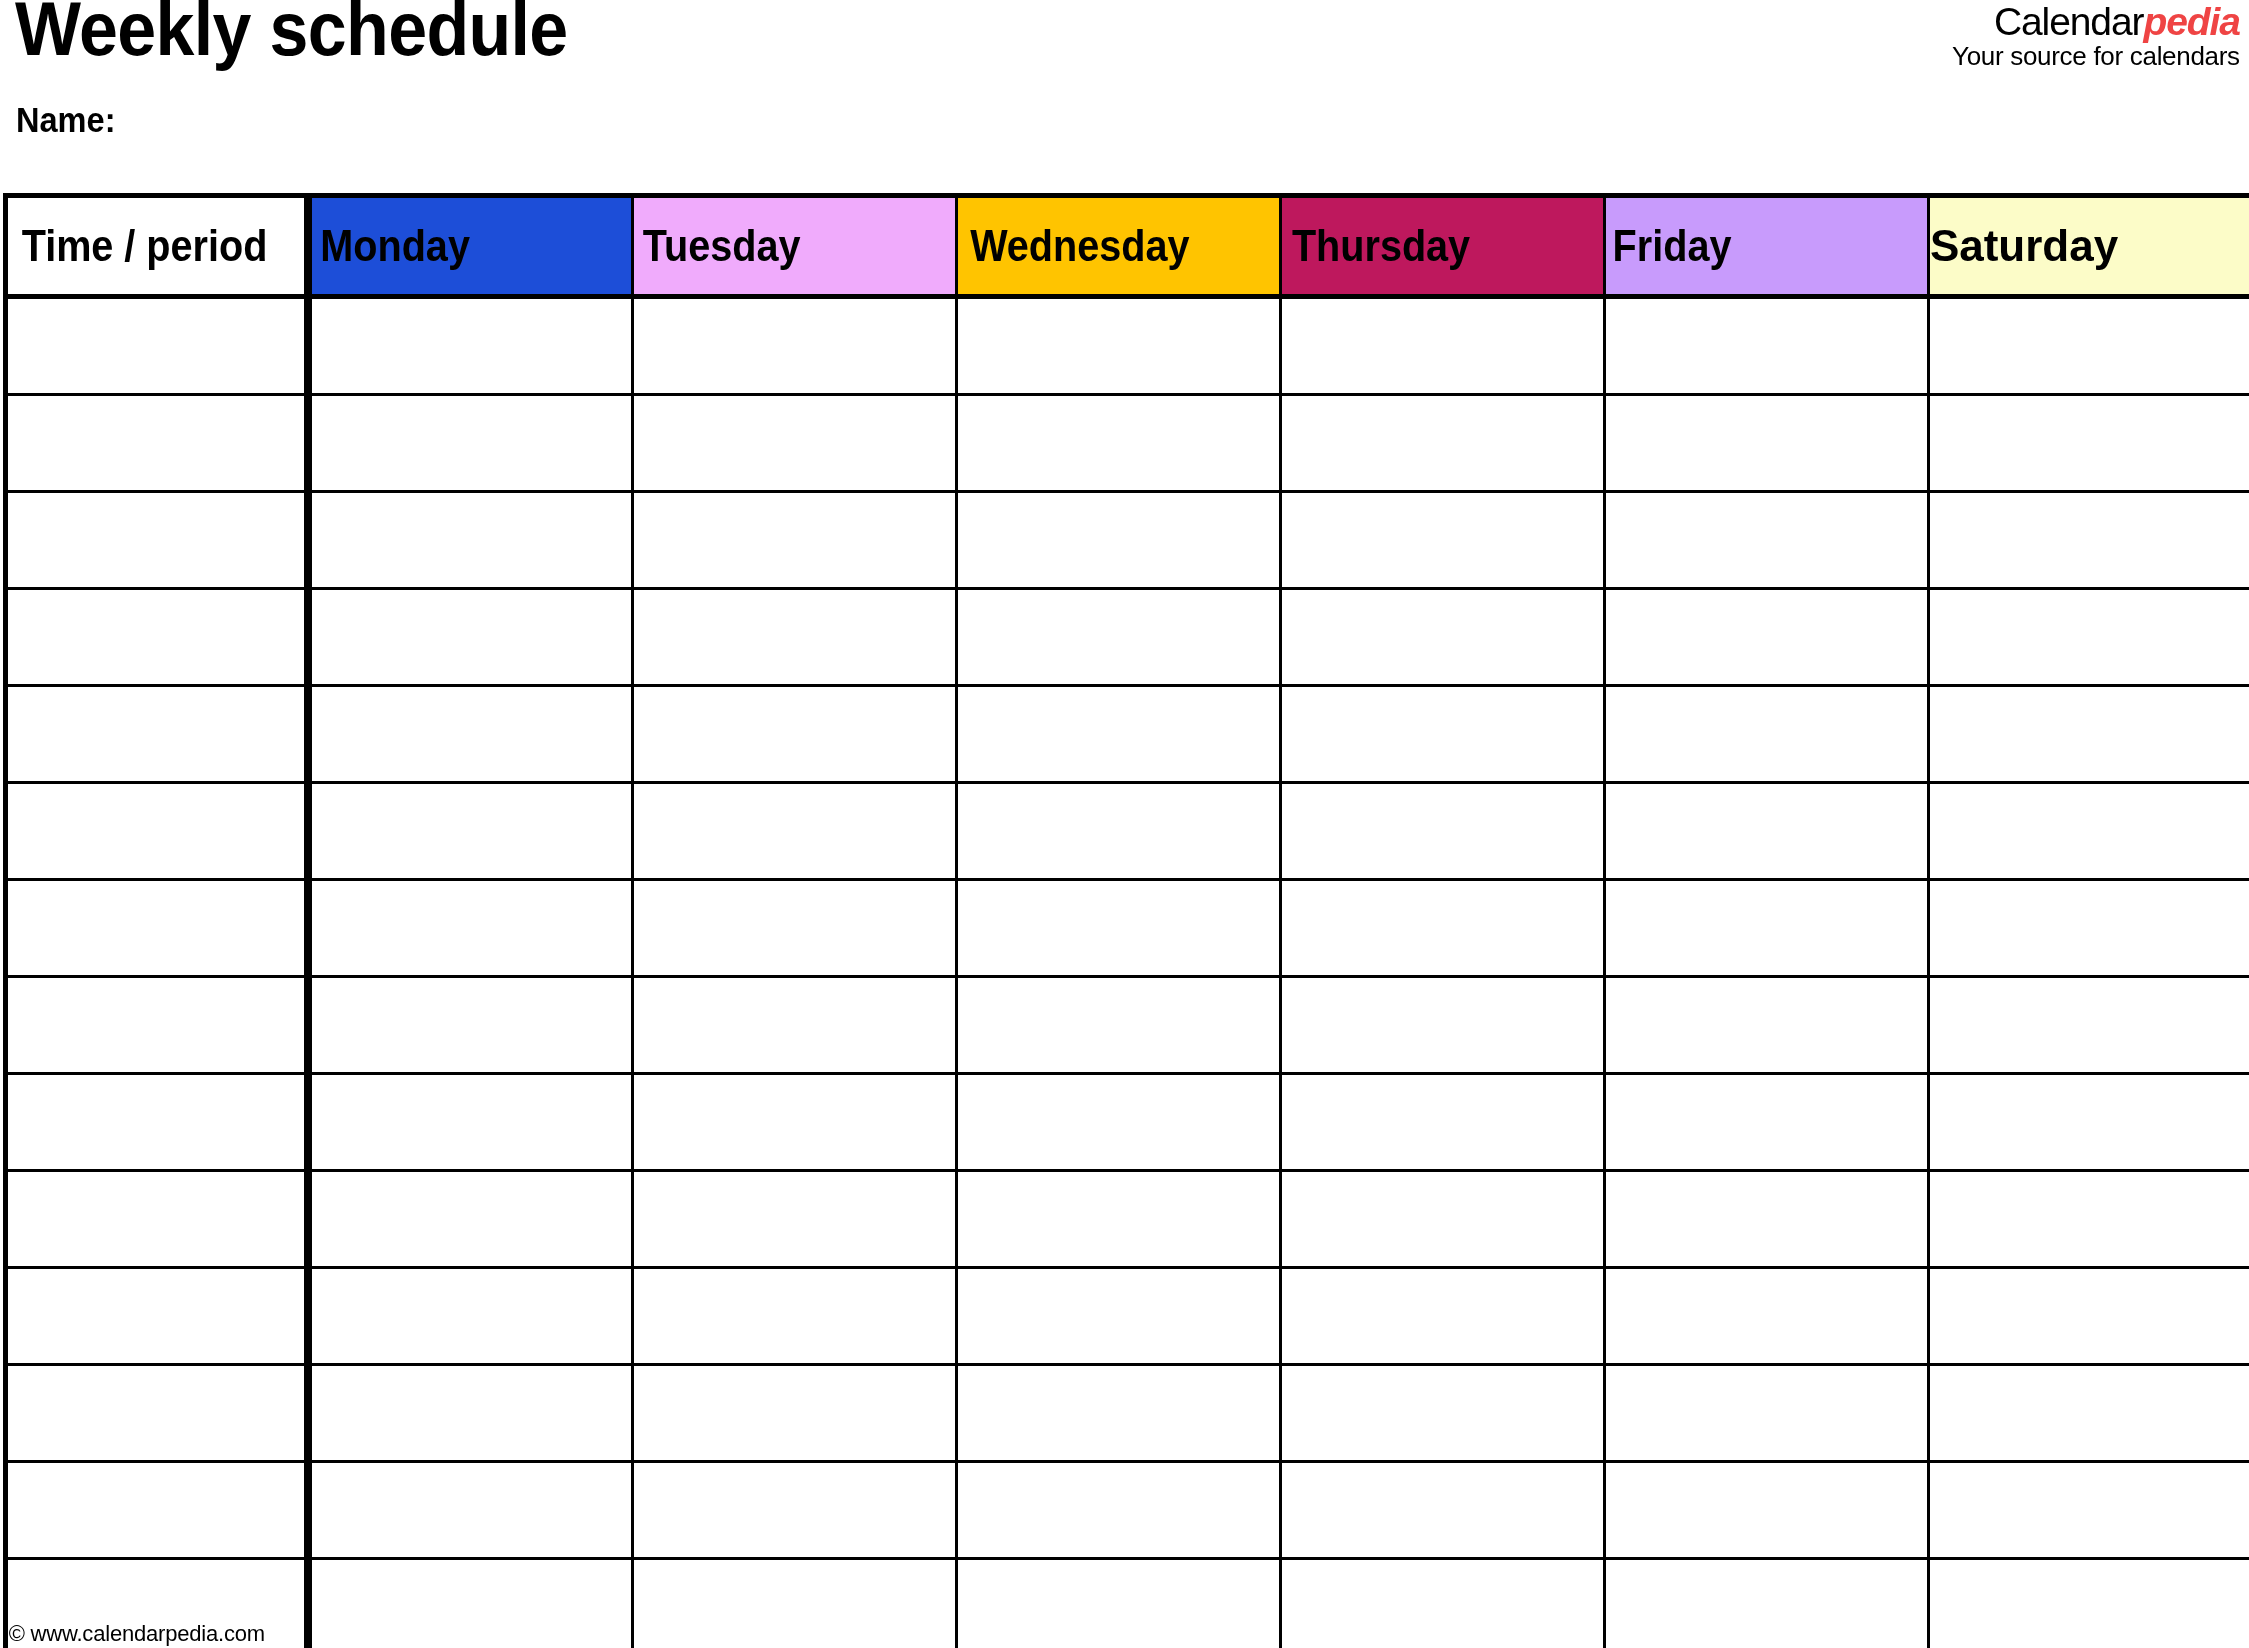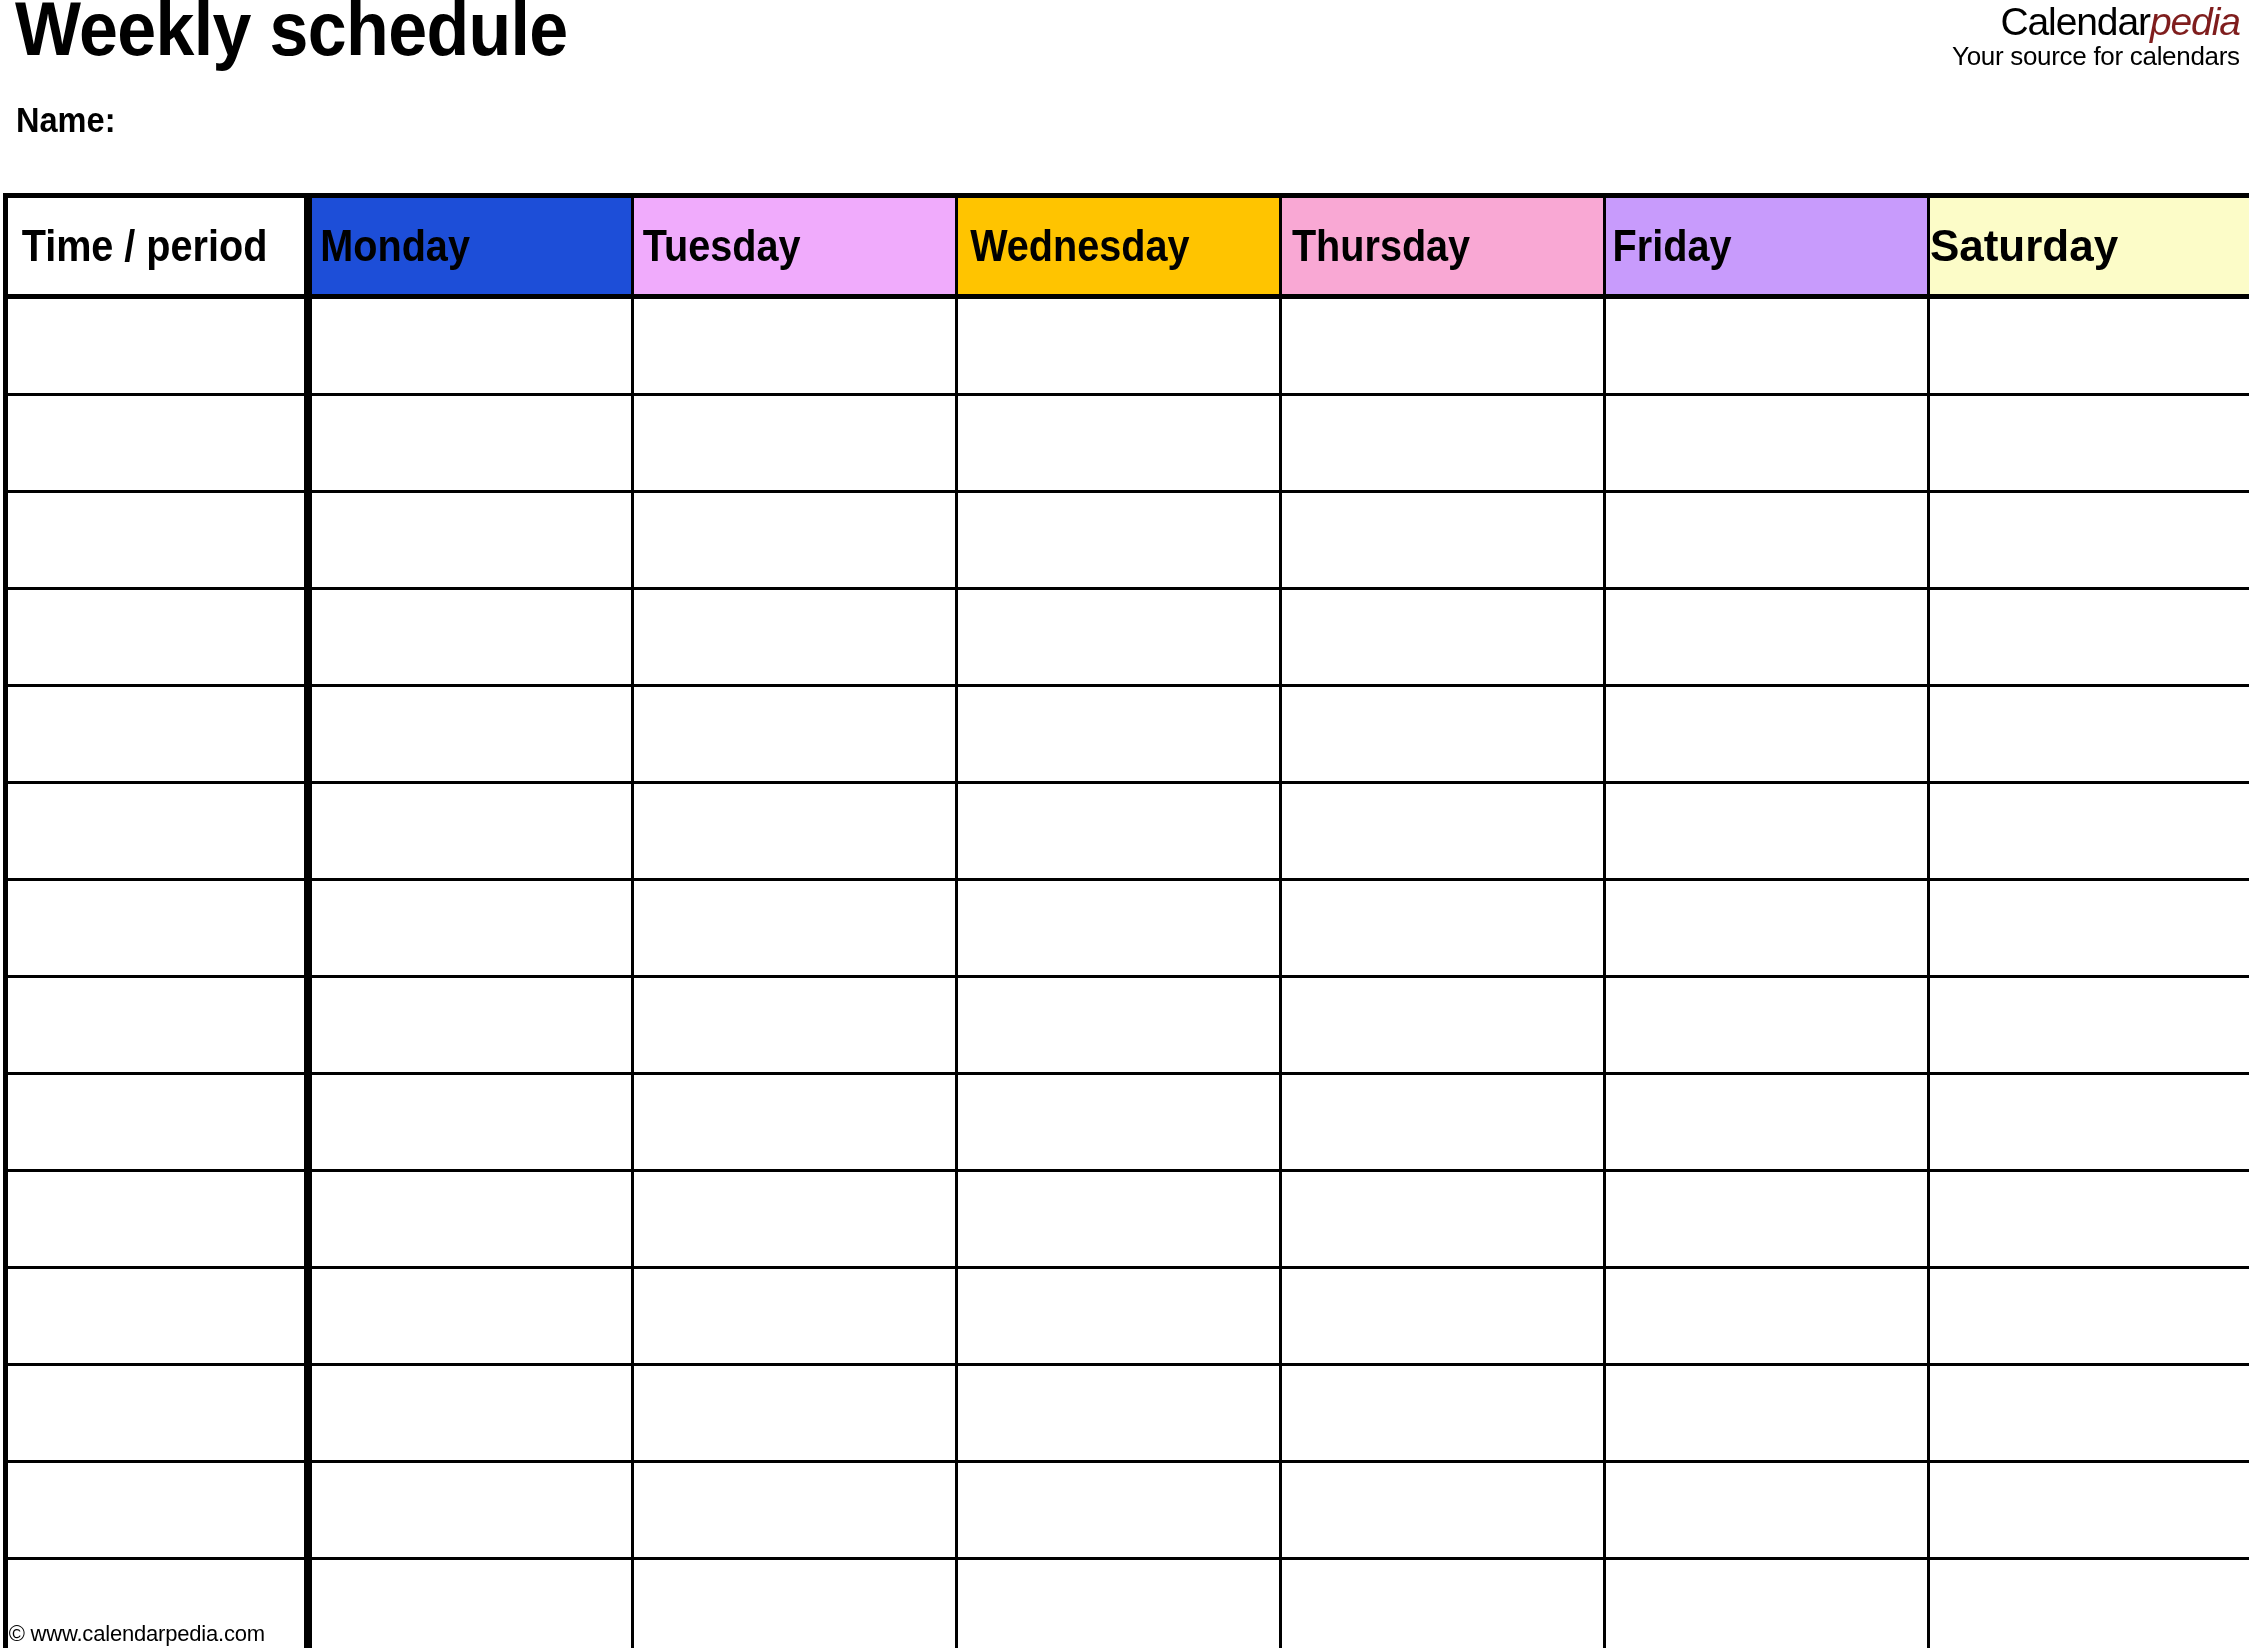--- a/index.html
+++ b/index.html
@@ -64,23 +64,23 @@
     letter-spacing: -1.1px;
     white-space: nowrap;
     display: block;
   }
   .brand-name .brand-part-1 {
     font-weight: normal;
     color: #000000;
     text-align: center;
   }
   .brand-name .brand-part-2 {
-    font-weight: normal;
+    font-weight: bold;
     font-style: italic;
-    color: #7f1d1d;
+    color: #ef4444;
     text-align: center;
   }
   .brand-tagline {
     display: block;
     margin-top: 2.9px;
     font-size: 26px;
     font-weight: normal;
     color: #000000;
     letter-spacing: -0.3px;
     white-space: nowrap;
@@ -181,21 +181,21 @@
       <col class="col-day">
         <col class="col-day">
         <col class="col-day">
     </colgroup>
     <thead>
       <tr id="header-row">
           <th class="th-time" style="background: rgb(255, 255, 255);"><span class="hdr-text">Time / period</span></th>
           <th style="background: #1d4ed8;"><span class="hdr-text">Monday</span></th>
           <th style="background: #f0abfc;"><span class="hdr-text">Tuesday</span></th>
           <th style="background: rgb(255, 196, 0);"><span class="hdr-text">Wednesday</span></th>
-          <th style="background: #f9a8d4; margin-left: 44px;"><span class="hdr-text">Thursday</span></th>
+          <th style="background: #be185d; margin-left: 44px;"><span class="hdr-text">Thursday</span></th>
           <th style="background: rgb(200, 155, 252);"><span class="hdr-text">Friday</span></th>
           <th class="th-saturday" style="background: rgb(252, 252, 200);"><span class="hdr-text">Saturday</span></th>
         </tr>
     </thead>
     <tbody id="schedule-body">
         <tr>
           <td class="td-time"></td>
           <td></td>
           <td></td>
           <td></td>

